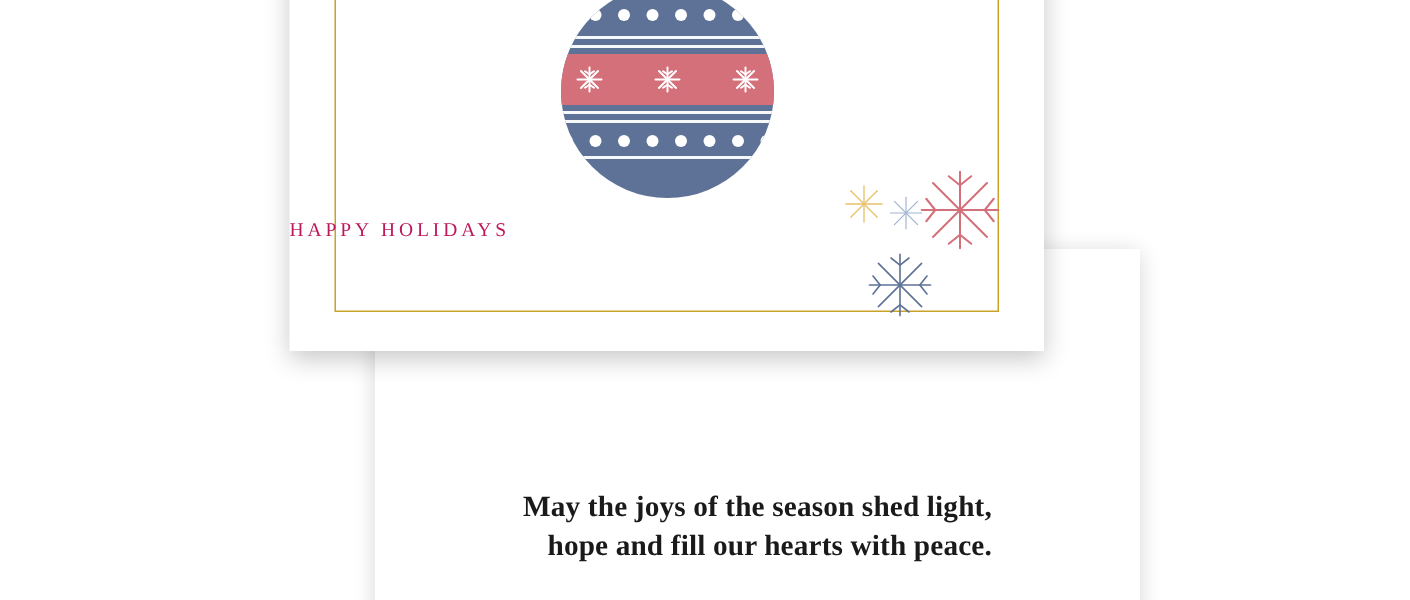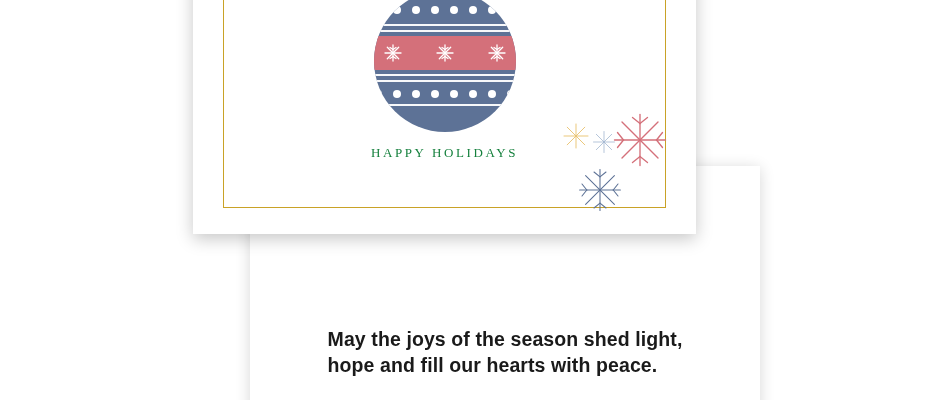--- a/index.html
+++ b/index.html
@@ -27,23 +27,23 @@
   }
   .back-card-inner {
     position: absolute;
     inset: 0;
     display: flex;
     align-items: flex-start;
     justify-content: center;
   }
   .message {
     margin-top: 160px;
-    text-align: left;
+    text-align: right;
     color: #1a1a1a;
-    font-family: Liberation Sans, sans-serif;
+    font-family: Liberation Serif, serif;
     font-size: 19.5px;
     line-height: 1.35;
     letter-spacing: 0.1px;
     font-weight: 700;
     white-space: pre-line;
   }
 
   
   .front-card {
     position: absolute;
@@ -116,22 +116,21 @@
     justify-content: center;
     gap: 32px;
   }
 
   
   .greeting {
     position: absolute;
     left: 0;
     right: 0;
     top: 263px;
-    text-align: center;
-    color: #15803d;
+    color: #be185d;
     font-family: "Liberation Serif", serif;
     font-size: 13px;
     letter-spacing: 2.6px;
   }
 
   
   .flake-cluster {
     position: absolute;
     right: 26px;
     bottom: 20px;

